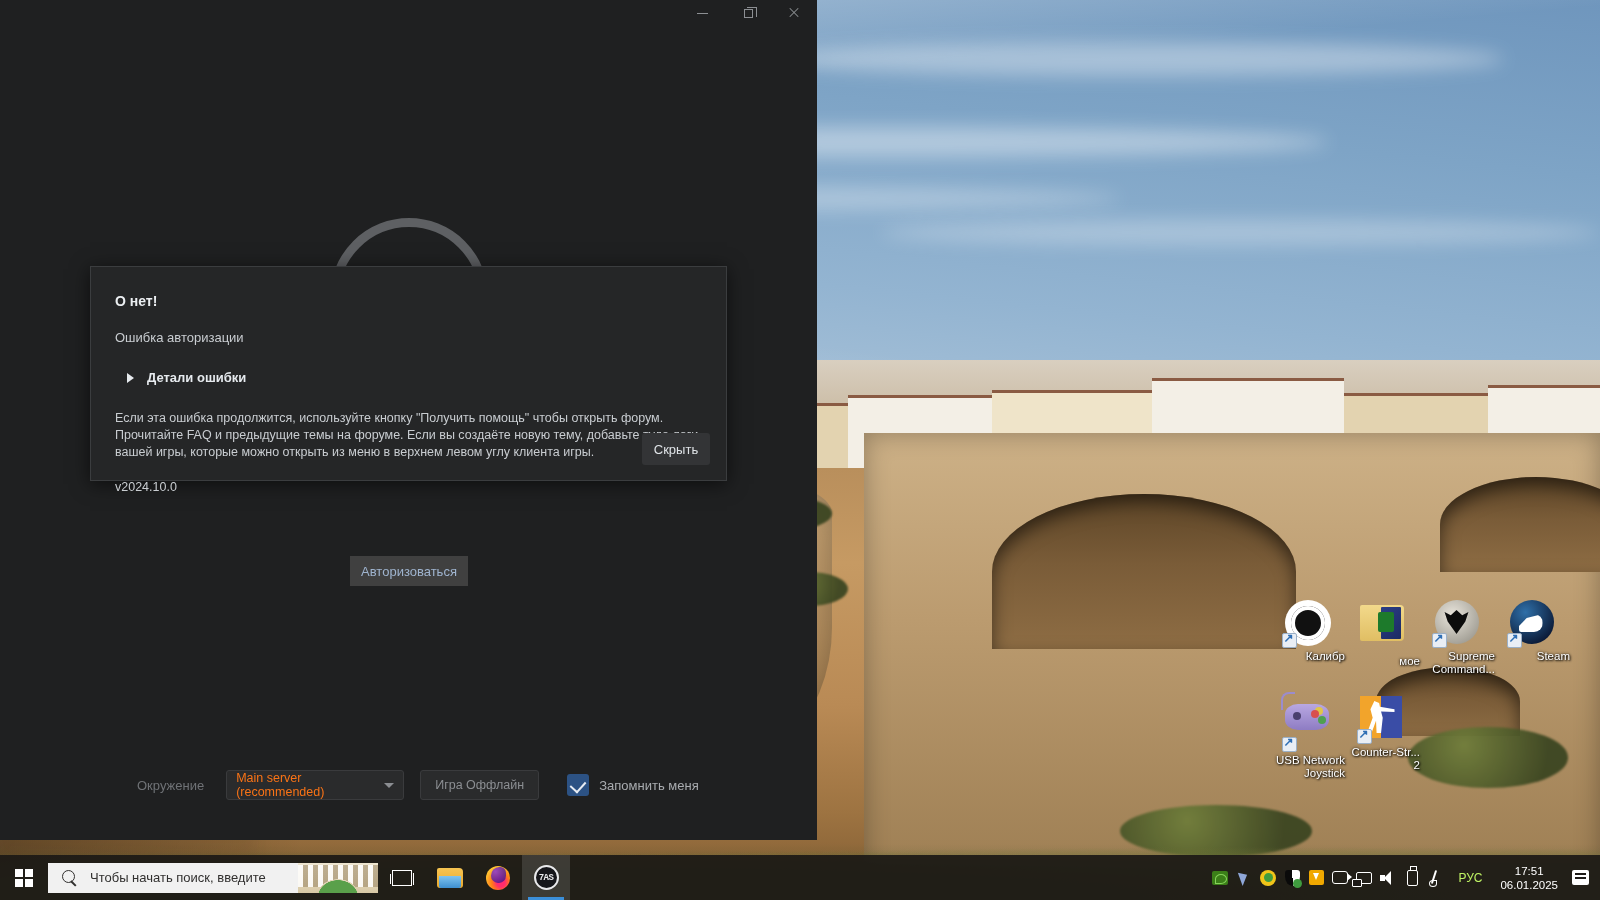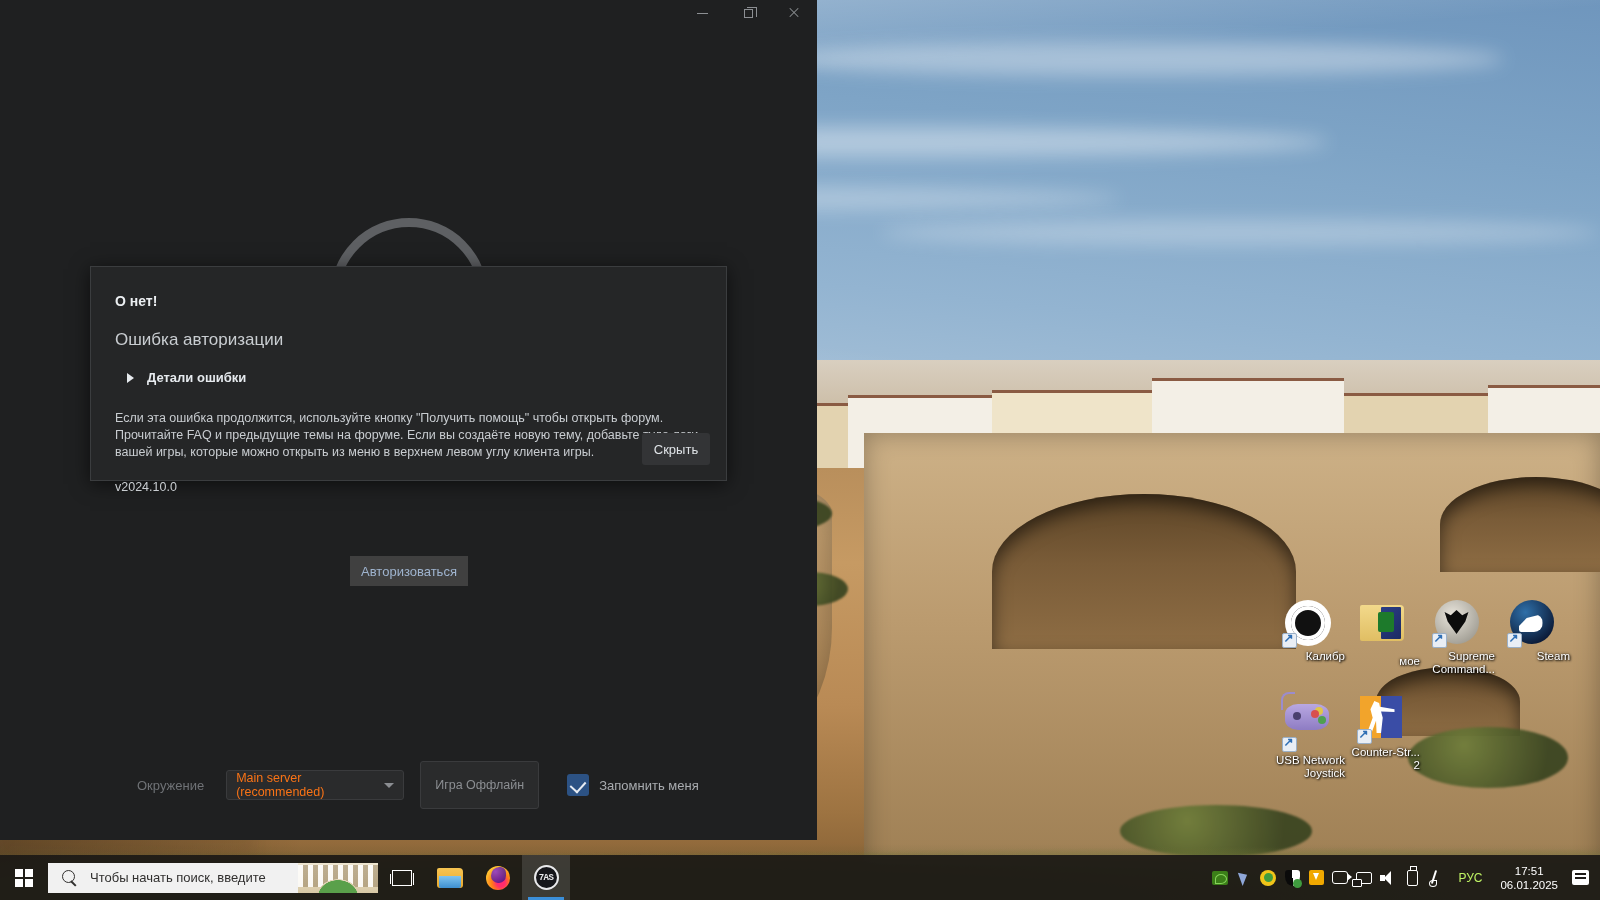--- a/index.html
+++ b/index.html
@@ -243,38 +243,38 @@
   }
   .bb-label { color:#6f7276; margin-left:137px; }
   .bb-select {
     margin-left:22px; width:178px; height:30px; background:#2a2b2c; border:1px solid #3a3b3d;
     border-radius:3px; display:flex; align-items:center; padding:0 9px; color:#f97316;
     font-size:12.5px; justify-content:space-between;
   }
   .caret { width:0;height:0;border-left:5px solid transparent;border-right:5px solid transparent;
     border-top:5px solid #8b8e92; }
   .bb-offline {
-    margin-left:16px; height:48px; padding:0 14px; background:#2a2b2c; border:1px solid #3a3b3d;
+    margin-left:16px; height:30px; padding:0 14px; background:#2a2b2c; border:1px solid #3a3b3d;
     border-radius:3px; display:flex; align-items:center; color:#8b8e92; font-size:12.5px;
   }
   .bb-remember { margin-left:18px; display:flex; align-items:center; }
   .chk {
     width:22px;height:22px;background:#2c5284;border-radius:3px; position:relative;
   }
   .chk::after{ content:""; position:absolute; left:6px; top:4px; width:8px;height:12px;
     border:2px solid #e7ecf3; border-top:none; border-left:none; transform:rotate(42deg); }
   .bb-remember span { margin-left:10px; color:#a9acb0; font-size:13px; }
 
   
   #dialog {
     position:absolute; left:90px; top:266px; width:637px; height:215px;
     background:#252627; border:1px solid #3b3d3f; box-shadow:0 3px 18px rgba(0,0,0,.6);
   }
   #dlg-title { position:absolute; left:24px; top:26px; font-size:14px; font-weight:bold; color:#eceff2; }
-  #dlg-sub { position:absolute; left:24px; top:63px; font-size:17px; color:#c9cdd1;text-align:center; }
+  #dlg-sub { position:absolute; left:24px; top:63px; font-size:13px; color:#c9cdd1;text-align:center; }
   #dlg-details { position:absolute; left:36px; top:103px; display:flex; align-items:center; }
   #dlg-details .tri { width:0;height:0;border-left:7px solid #e6eaee;
     border-top:5px solid transparent;border-bottom:5px solid transparent; }
   #dlg-details .dtxt { margin-left:13px; font-size:13px; font-weight:bold; color:#e6eaee; }
   #dlg-body { position:absolute; left:24px; top:143px; width:590px;
     font-size:12.5px; line-height:17px; color:#c9cdd1; }
   #dlg-version { position:absolute; left:24px; top:213px; font-size:12.5px; color:#c9cdd1; }
   #dlg-hide {
     position:absolute; right:16px; bottom:15px; width:68px; height:32px;
     background:#333436; border:none; border-radius:3px; color:#dfe3e7; font-size:13px;

